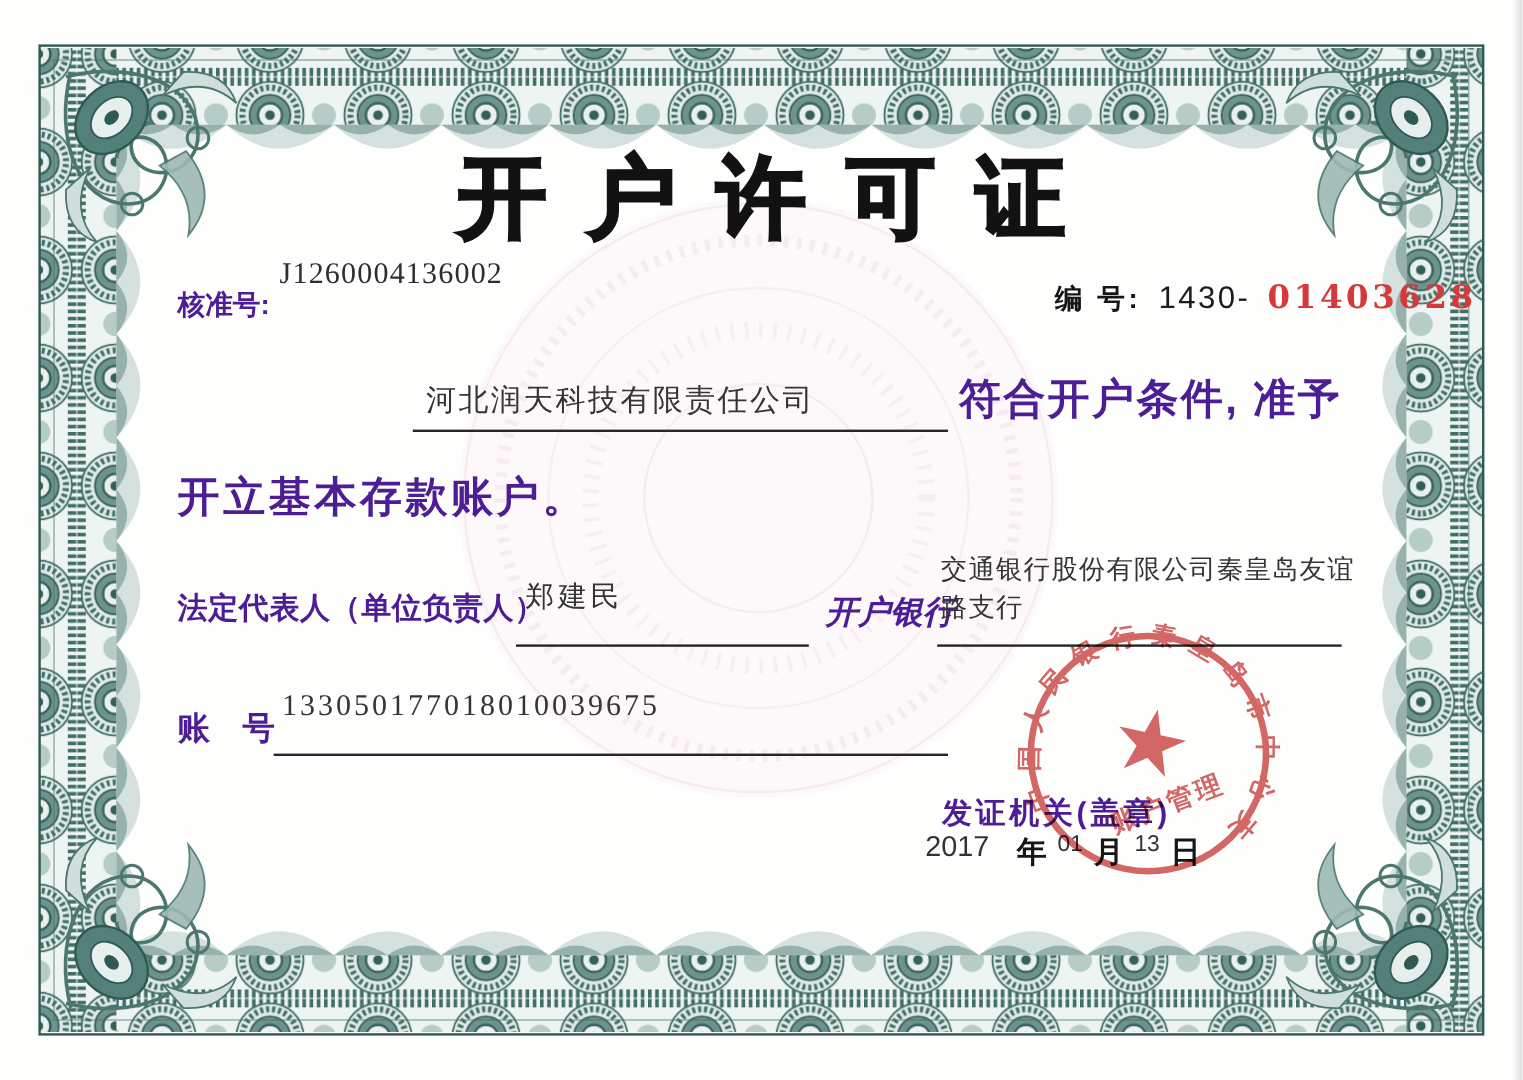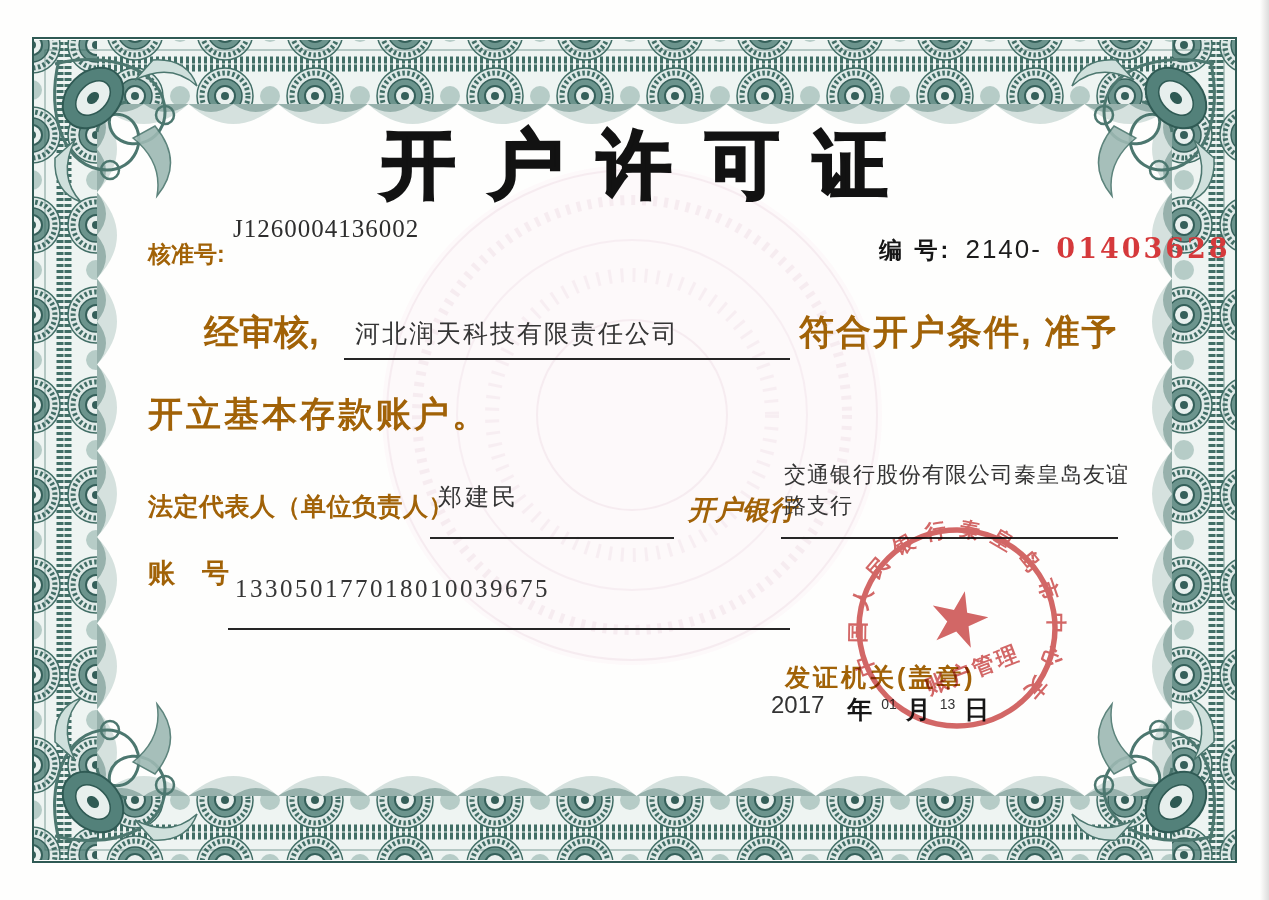--- a/index.html
+++ b/index.html
@@ -3,21 +3,21 @@
 <meta charset="utf-8">
 <style>
   html,body{margin:0;padding:0;}
   body{
     width:1269px;height:900px;overflow:hidden;
     background:#ffffff;
     font-family:"Liberation Sans","DejaVu Sans",sans-serif;
   }
   .page{position:relative;width:1269px;height:900px;background:#fefefd;overflow:hidden;}
   .abs{position:absolute;}
-  .label{font-weight:800;color:#a16207;}
+  .label{font-weight:800;color:#4c1d95;}
   .filled{font-family:"Liberation Serif","DejaVu Serif",serif;color:#353535;}
   .underline{border-bottom:2px solid #262626;}
   
   .title{
     left:0;right:0;top:116px;text-align:center;
     font-size:74px;font-weight:900;color:#121212;
     letter-spacing:34px;text-indent:34px;
     font-family:Liberation Sans, sans-serif;
     -webkit-text-stroke:2.5px #121212;
   }
@@ -31,28 +31,28 @@
   .company-line{left:344px;top:315px;width:446px;height:43px;}
   .company-text{left:355px;top:317px;font-size:25px;letter-spacing:2px;}
   .body-suffix{left:799px;top:309px;font-size:35px;font-weight:900;letter-spacing:2px;white-space:nowrap;}
   .body-line2{left:148px;top:391px;font-size:35px;font-weight:900;letter-spacing:3px;}
   .legalrep-label{left:148px;top:490px;font-size:25px;letter-spacing:0.5px;}
   .legalrep-line{left:430px;top:497px;width:244px;height:40px;}
   .legalrep-value{left:438px;top:481px;font-size:24px;letter-spacing:3px;}
   .bank-label{left:688px;top:492px;font-size:27px;font-style:italic;}
   .bank-line{left:781px;top:497px;width:337px;height:40px;}
   .bank-value{left:784px;top:459px;width:352px;font-size:22px;line-height:31px;letter-spacing:1px;}
-  .account-label{left:148px;top:555px;font-size:27px;}
+  .account-label{left:148px;top:589px;font-size:27px;}
   .account-line{left:228px;top:588px;width:562px;height:40px;}
   .account-value{left:235px;top:575px;font-size:25px;letter-spacing:2.5px;}
   .issuer-label{left:785px;top:661px;font-size:25px;font-weight:700;letter-spacing:3px;}
   .date-row{left:771px;top:693px;font-size:25px;font-weight:800;color:#161616;white-space:nowrap;}
   .date-num{font-family:Liberation Sans, sans-serif;font-weight:400;color:#333;position:relative;}
   .d-year{font-size:24px;top:-5px;}
-  .d-month,.d-day{font-size:14px;top:-9px;}
+  .d-month,.d-day{font-size:19px;top:-9px;}
   .d-unit{margin:0 2px;}
   .d-gap{margin-left:16px;}
   .stamp-wrap{left:843px;top:514px;width:228px;height:228px;mix-blend-mode:multiply;opacity:0.92;}
   .watermark{left:0;top:0;pointer-events:none;}
   .border-svg{left:0;top:0;}
   .scan-edge{right:0;top:0;width:9px;height:900px;background:linear-gradient(to right,rgba(0,0,0,0),rgba(120,120,120,0.25));}
 </style>
 </head>
 <body>
 
@@ -133,25 +133,24 @@
     </g>
   </svg>
 
   <div class="abs title">开户许可证</div>
 
   <div class="abs label approval-label">核准号:</div>
   <div class="abs filled approval-value">J1260004136002</div>
 
   <div class="abs serial-row">
     <span class="serial-label">编 号:</span>
-    <span class="serial-prefix">2140-</span>
+    <span class="serial-prefix">1430-</span>
     <span class="serial-number" style="color:#d5393b">01403628</span>
   </div>
 
-  <div class="abs label body-prefix">经审核,</div>
   <div class="abs underline company-line"></div>
   <div class="abs filled company-text">河北润天科技有限责任公司</div>
   <div class="abs label body-suffix">符合开户条件, 准予</div>
   <div class="abs label body-line2">开立基本存款账户。</div>
 
   <div class="abs label legalrep-label">法定代表人（单位负责人）</div>
   <div class="abs underline legalrep-line"></div>
   <div class="abs filled legalrep-value">郑建民</div>
 
   <div class="abs label bank-label">开户银行</div>

